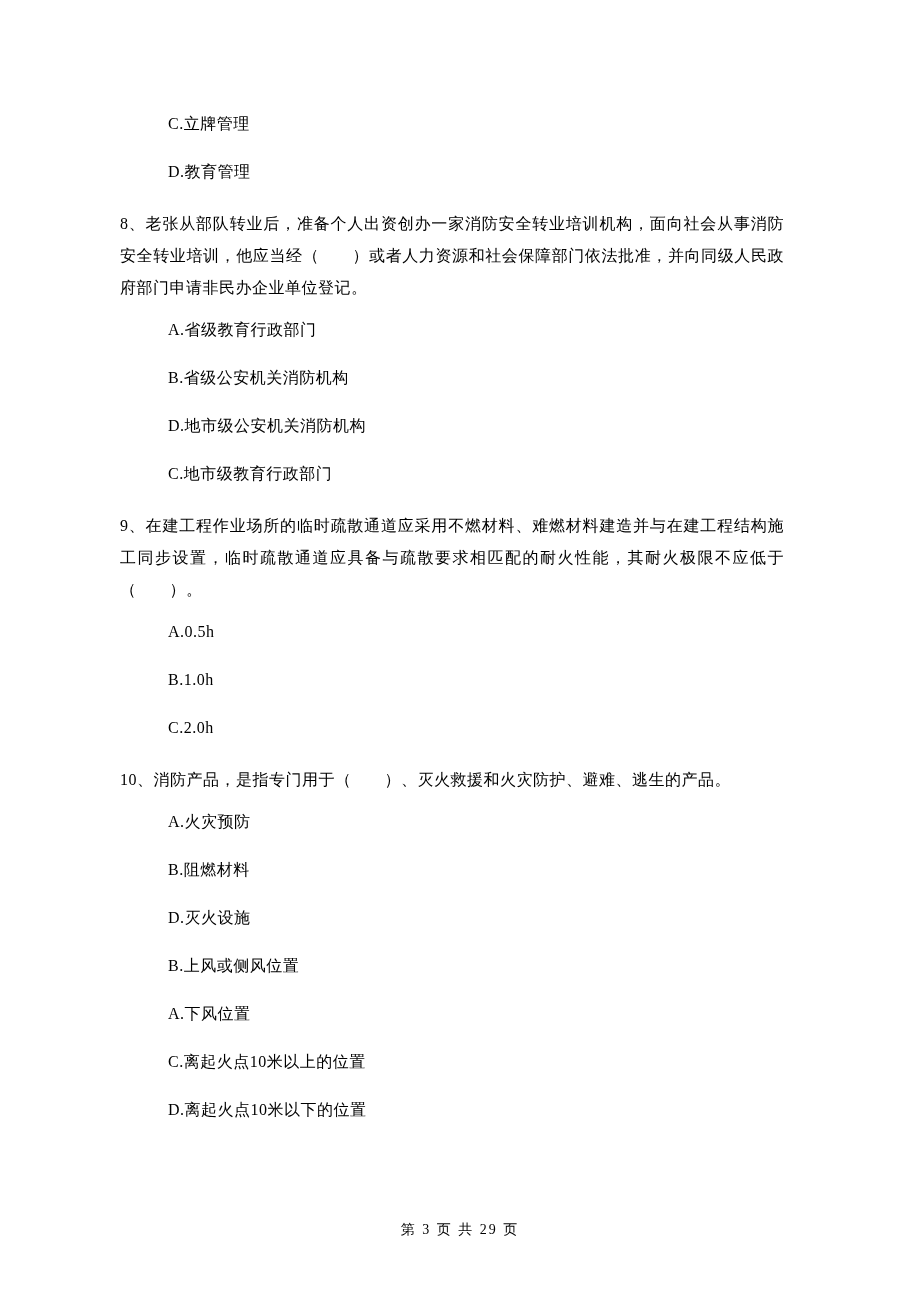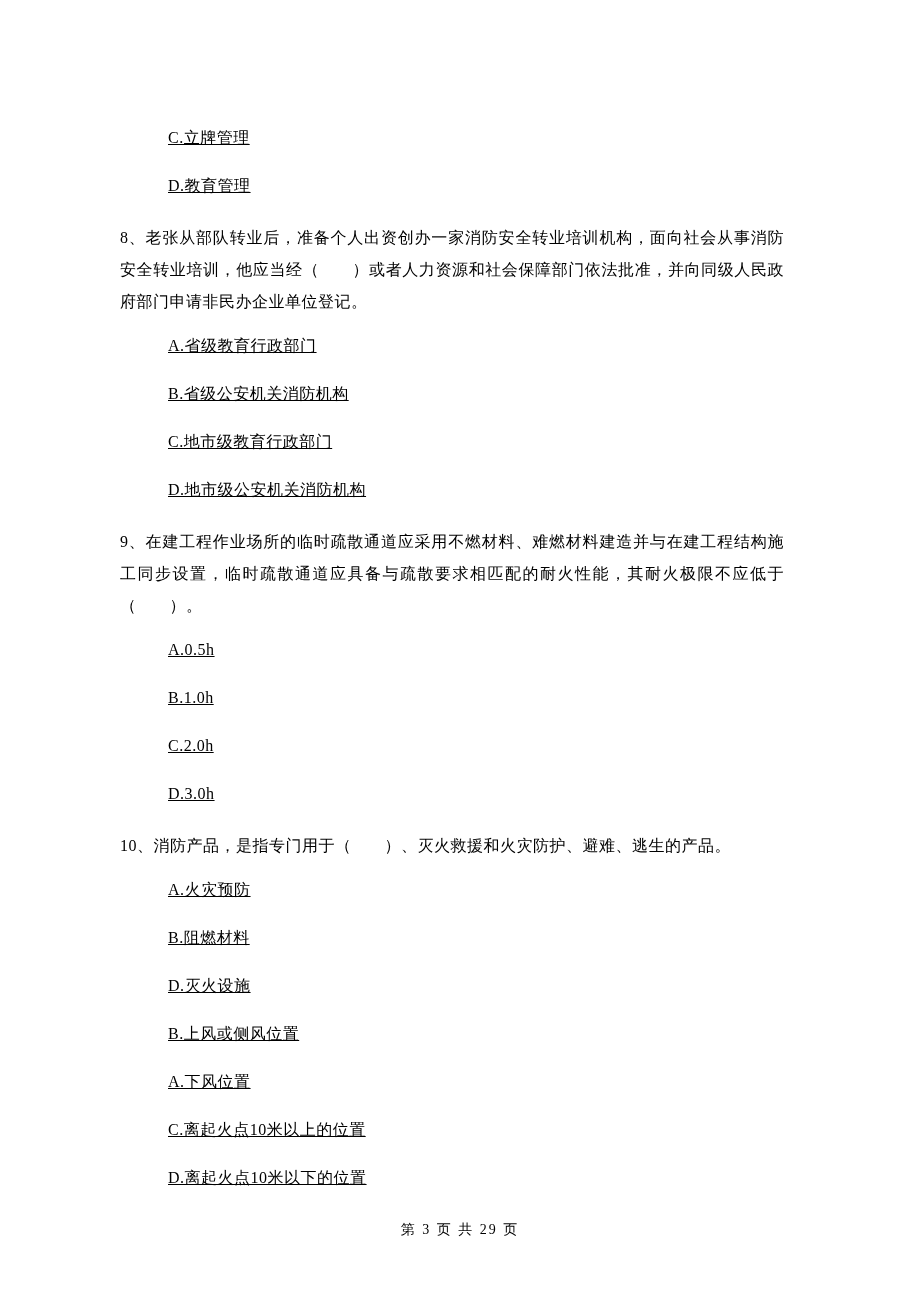--- a/index.html
+++ b/index.html
@@ -13,23 +13,22 @@
     width: 920px;
   }
   .page {
     padding: 110px 120px 40px 120px;
     box-sizing: border-box;
     min-height: 1260px;
     position: relative;
   }
   .option {
     padding-left: 48px;
-    margin: 16px 0 24px 0;
+    margin: 2px 0 24px 0;
     letter-spacing: 0.5px;
-    text-decoration: underline;
   }
   .question {
     margin: 24px 16px 14px 0;
     text-align: justify;
     line-height: 2.0;
     letter-spacing: 0.5px;
   }
   .footer {
     position: absolute;
     bottom: 20px;
@@ -44,28 +43,27 @@
 <body>
 
 <div class="page">
 
   <div class="option">C.立牌管理</div>
   <div class="option">D.教育管理</div>
 
   <div class="question">8、老张从部队转业后，准备个人出资创办一家消防安全转业培训机构，面向社会从事消防安全转业培训，他应当经（　　）或者人力资源和社会保障部门依法批准，并向同级人民政府部门申请非民办企业单位登记。</div>
   <div class="option">A.省级教育行政部门</div>
   <div class="option">B.省级公安机关消防机构</div>
+  <div class="option">D.地市级公安机关消防机构</div>
   <div class="option">C.地市级教育行政部门</div>
-  <div class="option">D.地市级公安机关消防机构</div>
 
   <div class="question">9、在建工程作业场所的临时疏散通道应采用不燃材料、难燃材料建造并与在建工程结构施工同步设置，临时疏散通道应具备与疏散要求相匹配的耐火性能，其耐火极限不应低于（　　）。</div>
   <div class="option">A.0.5h</div>
   <div class="option">B.1.0h</div>
   <div class="option">C.2.0h</div>
-  <div class="option">D.3.0h</div>
 
   <div class="question">10、消防产品，是指专门用于（　　）、灭火救援和火灾防护、避难、逃生的产品。</div>
   <div class="option">A.火灾预防</div>
   <div class="option">B.阻燃材料</div>
   <div class="option">D.灭火设施</div>
 
   <div class="option">B.上风或侧风位置</div>
   <div class="option">A.下风位置</div>
   <div class="option">C.离起火点10米以上的位置</div>
   <div class="option">D.离起火点10米以下的位置</div>

